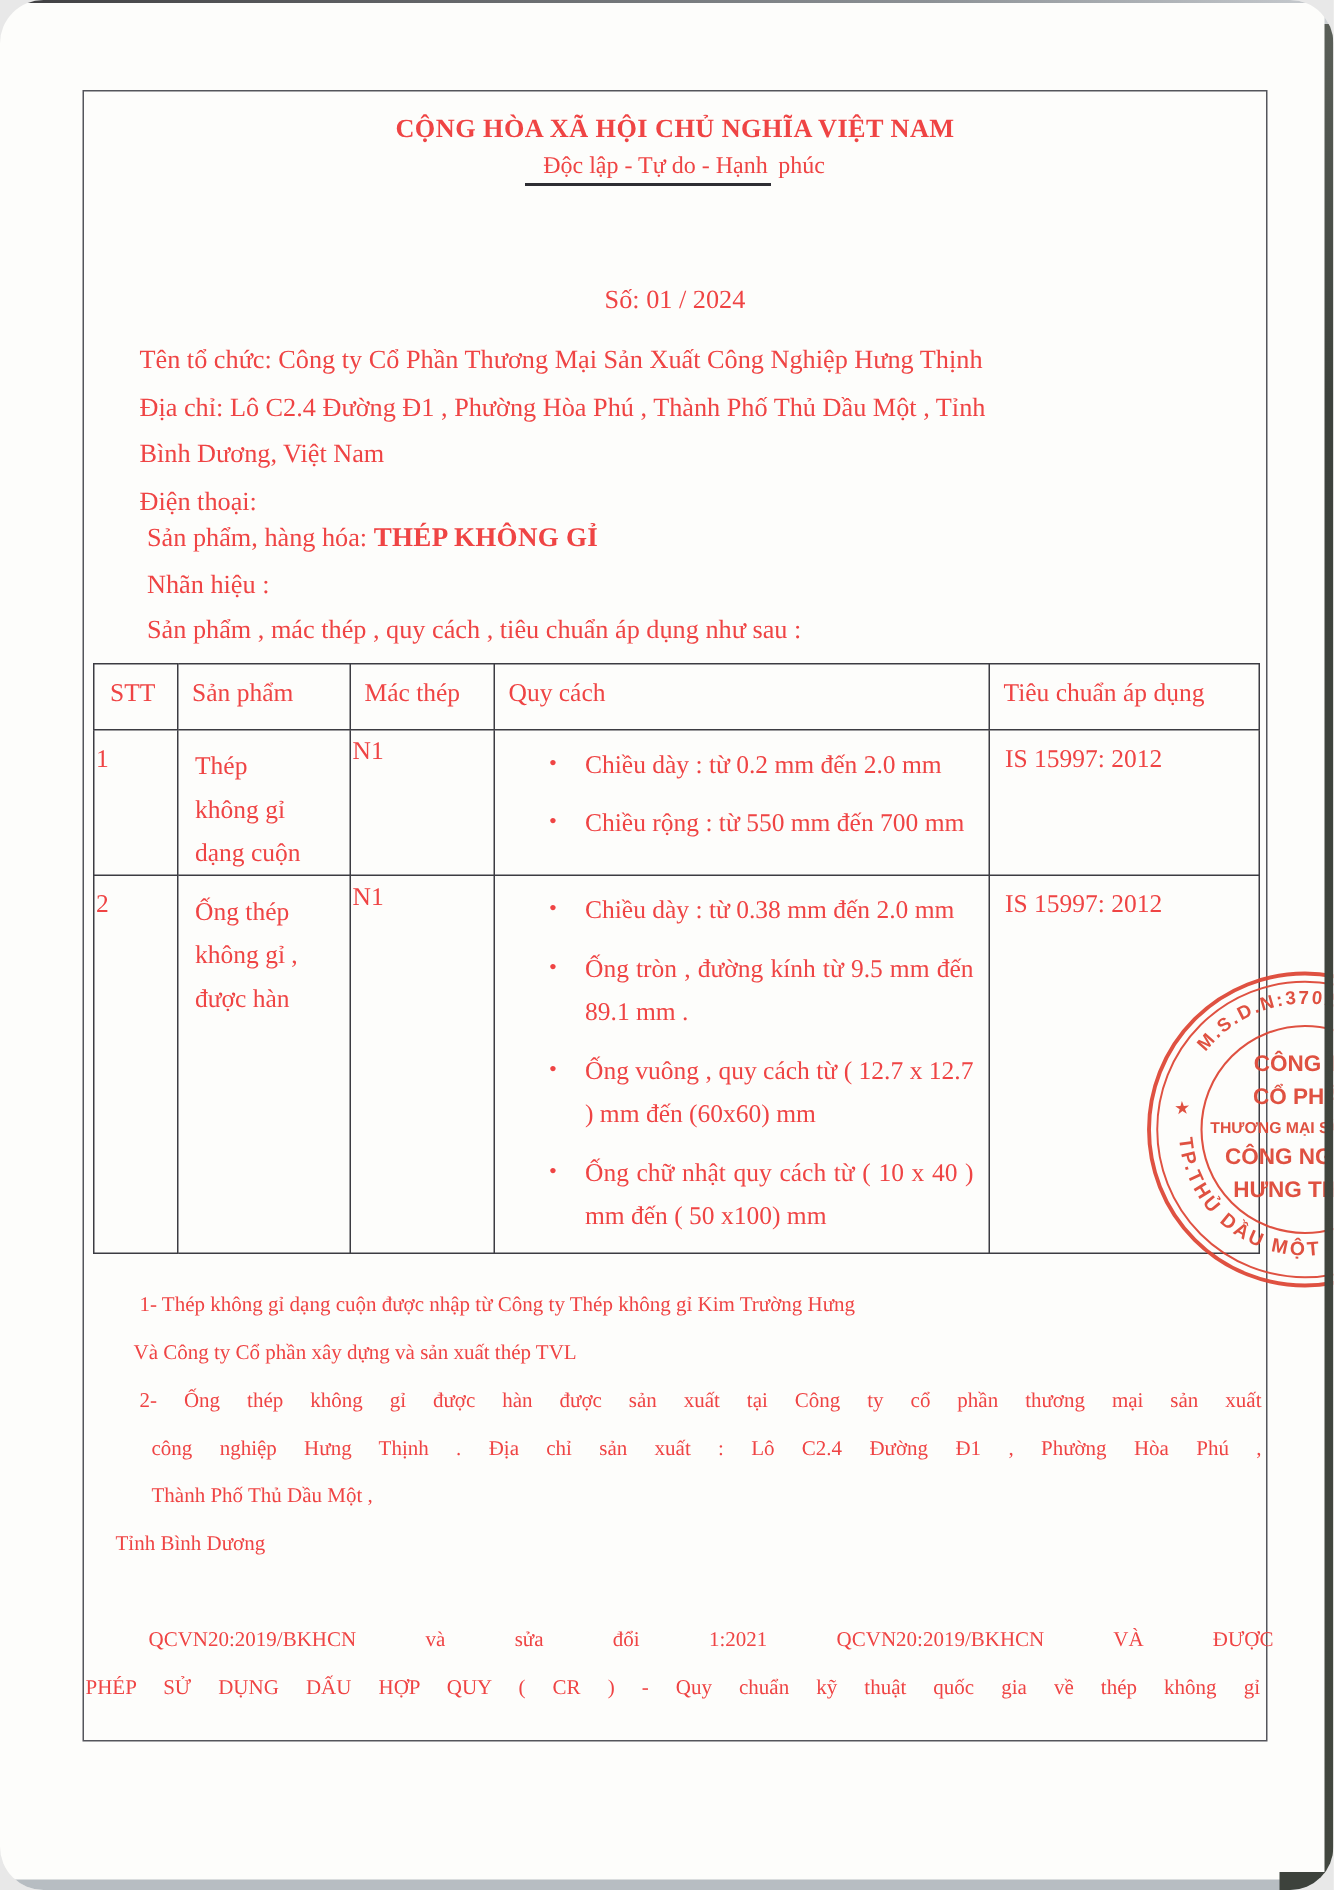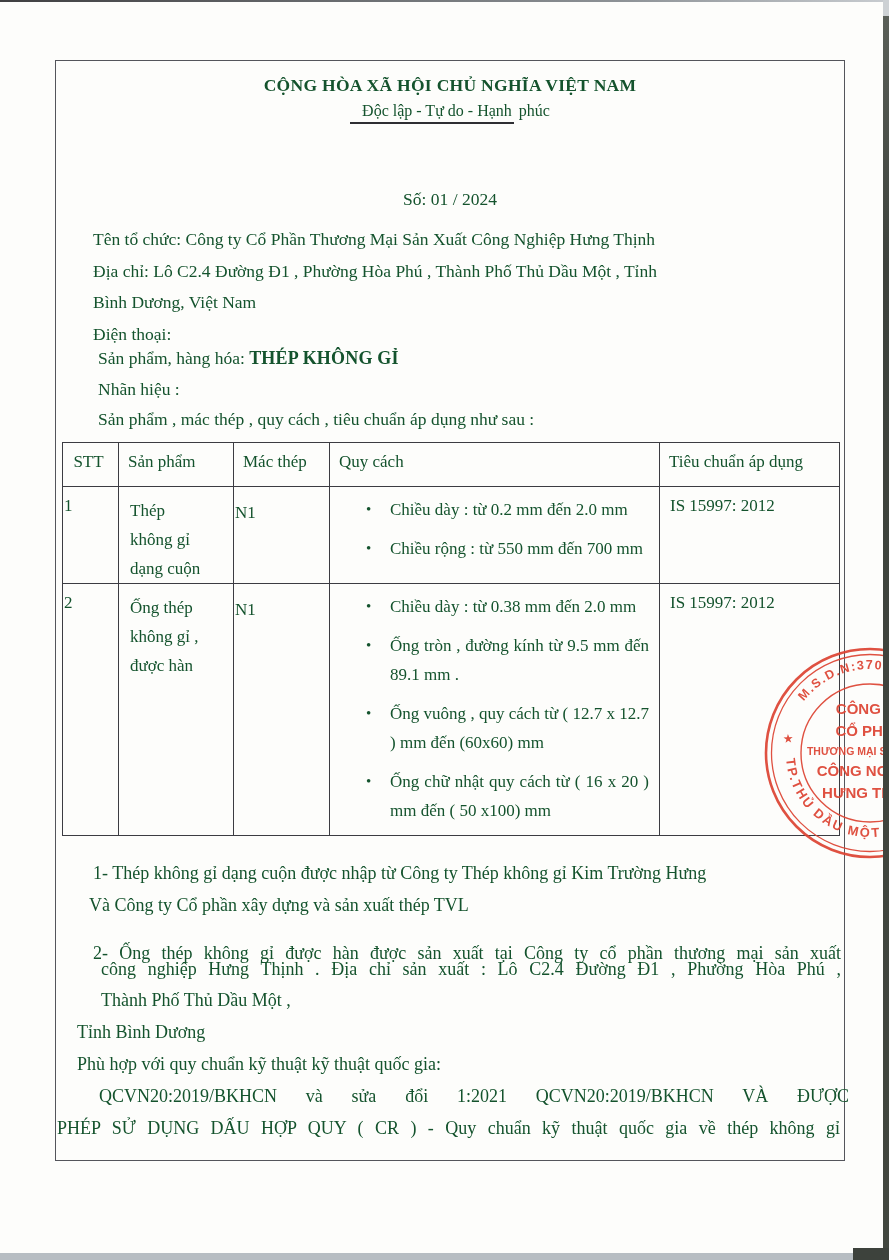--- a/index.html
+++ b/index.html
@@ -1,20 +1,21 @@
 <!DOCTYPE html>
 <html><head>
 <meta charset="utf-8">
 <style>
   html,body { margin:0; padding:0; background:#e8e8e8; }
   .page {
     position:relative; width:889px; height:1260px;
     background:#fdfdfb; overflow:hidden;
     font-family:"Liberation Serif","DejaVu Serif",serif;
-    color:#14532d;
+    color:#ef4444;
+    border-radius:29px;
   }
   
   .edge-top { position:absolute; top:0; left:0; width:100%; height:2px;
     background:linear-gradient(to right,#3f3f41,#8d9296 70%,#c8ccd0); z-index:6; }
   .edge-right-top { position:absolute; top:0; right:0; width:6px; height:16px; background:#cdd1d4; z-index:6; }
   .edge-right { position:absolute; top:16px; right:0; width:6px; height:1244px;
     background:linear-gradient(to bottom,#5a5f58,#3d423c 20%,#42473f); z-index:6; }
   .edge-bottom { position:absolute; bottom:0; left:0; width:100%; height:7px; background:#b7bdc2; z-index:5; }
   .edge-bottom-right { position:absolute; bottom:0; right:0; width:36px; height:12px; background:#3d423c; z-index:6; }
 
@@ -41,31 +42,31 @@
   table.spec { position:absolute; left:6px; top:381px; width:777px;
     border-collapse:collapse; table-layout:fixed; font-size:17px; }
   table.spec td, table.spec th { border:1.4px solid #3c3c42; vertical-align:top;
     font-weight:normal; text-align:left; }
   tr.head { height:44px; }
   tr.head th { padding:9px 4px 0 9px; }
   tr.head th.h-stt { text-align:center; padding-left:0; }
   tr.r1 { height:97px; } tr.r2 { height:230px; }
   td.c-stt { text-align:center; padding-top:9px; }
   td.c-prod { padding:9px 22px 0 11px; text-align:justify; line-height:29px; }
-  td.c-mac { text-align:center; padding-top:16px; }
+  td.c-mac { text-align:center; padding-top:4px; }
   td.c-quy { padding:8px 6px 0 36px; }
   td.c-tc { padding:9px 4px 0 10px; }
   .bi { display:flex; margin-bottom:10px; }
   .bi::before { content:"•"; flex:0 0 24px; font-size:15px; line-height:29px; }
   .bi .bt { flex:1; text-align:justify; line-height:29px; padding-right:4px; }
 
-  .notes { font-size:18px; }
+  .notes { font-size:14px; }
   .n1a { left:37px; top:802px; width:746px; }
   .n1b { left:33px; top:834px; }
-  .n2a { left:37px; top:866px; width:748px; text-align:justify; text-align-last:justify;margin-top:16px; }
+  .n2a { left:37px; top:866px; width:748px; text-align:justify; text-align-last:justify; }
   .n2b { left:45px; top:898px; width:740px; text-align:justify; text-align-last:justify; }
   .n2c { left:45px; top:929px; }
   .prov { left:21px; top:961px; }
   .conf { left:21px; top:993px; }
   .qcvn1 { left:43px; top:1025px; width:750px; text-align:justify; text-align-last:justify; }
   .qcvn2 { left:1px; top:1057px; width:783px; text-align:justify; text-align-last:justify; }
 
   .stamp { position:absolute; left:725px; top:608px; width:290px; height:290px; z-index:3; opacity:.93; }
   .stamp text, .stamp textPath { font-family:"Liberation Sans","DejaVu Sans",sans-serif; font-weight:bold; }
 </style>
@@ -137,35 +138,34 @@
           <div class="bi">
             <span class="bt">Chiều dày : từ 0.38 mm đến 2.0 mm</span>
               </div>
           <div class="bi">
             <span class="bt">Ống tròn , đường kính từ 9.5 mm đến 89.1 mm .</span>
               </div>
           <div class="bi">
             <span class="bt">Ống vuông , quy cách từ ( 12.7 x 12.7 ) mm đến (60x60) mm</span>
               </div>
           <div class="bi">
-            <span class="bt">Ống chữ nhật quy cách từ ( 16 x 20 ) mm đến ( 50 x100) mm</span>
+            <span class="bt">Ống chữ nhật quy cách từ ( 10 x 40 ) mm đến ( 50 x100) mm</span>
               </div>
         </td>
         <td class="c-tc">IS 15997: 2012</td>
       </tr>
     </tbody>
       </table>
 
     <div class="abs notes n1a">1- Thép không gỉ dạng cuộn được nhập từ Công ty Thép không gỉ Kim Trường Hưng</div>
     <div class="abs notes n1b">Và Công ty Cổ phần xây dựng và sản xuất thép TVL</div>
     <div class="abs notes n2a">2- Ống thép không gỉ được hàn được sản xuất tại Công ty cổ phần thương mại sản xuất</div>
     <div class="abs notes n2b">công nghiệp Hưng Thịnh . Địa chỉ sản xuất : Lô C2.4 Đường Đ1 , Phường Hòa Phú ,</div>
     <div class="abs notes n2c">Thành Phố Thủ Dầu Một ,</div>
     <div class="abs notes prov">Tỉnh Bình Dương</div>
-    <div class="abs notes conf">Phù hợp với quy chuẩn kỹ thuật kỹ thuật quốc gia:</div>
     <div class="abs notes qcvn1">QCVN20:2019/BKHCN và sửa đổi 1:2021 QCVN20:2019/BKHCN VÀ ĐƯỢC</div>
     <div class="abs notes qcvn2">PHÉP SỬ DỤNG DẤU HỢP QUY ( CR ) - Quy chuẩn kỹ thuật quốc gia về thép không gỉ</div>
   </div>
 
   <svg class="stamp" viewBox="0 0 290 290">
     <defs>
       <path id="arcTop" d="M 78.8 93.3 A 84 84 0 0 1 211.2 93.3" fill="none"></path>
       <path id="arcBottom" d="M 61.2 150.9 A 84 84 0 0 0 213.8 193.2" fill="none"></path>
     </defs>
     <circle cx="145" cy="145" r="104" fill="none" stroke="#dd4433" stroke-width="2.6"></circle>

